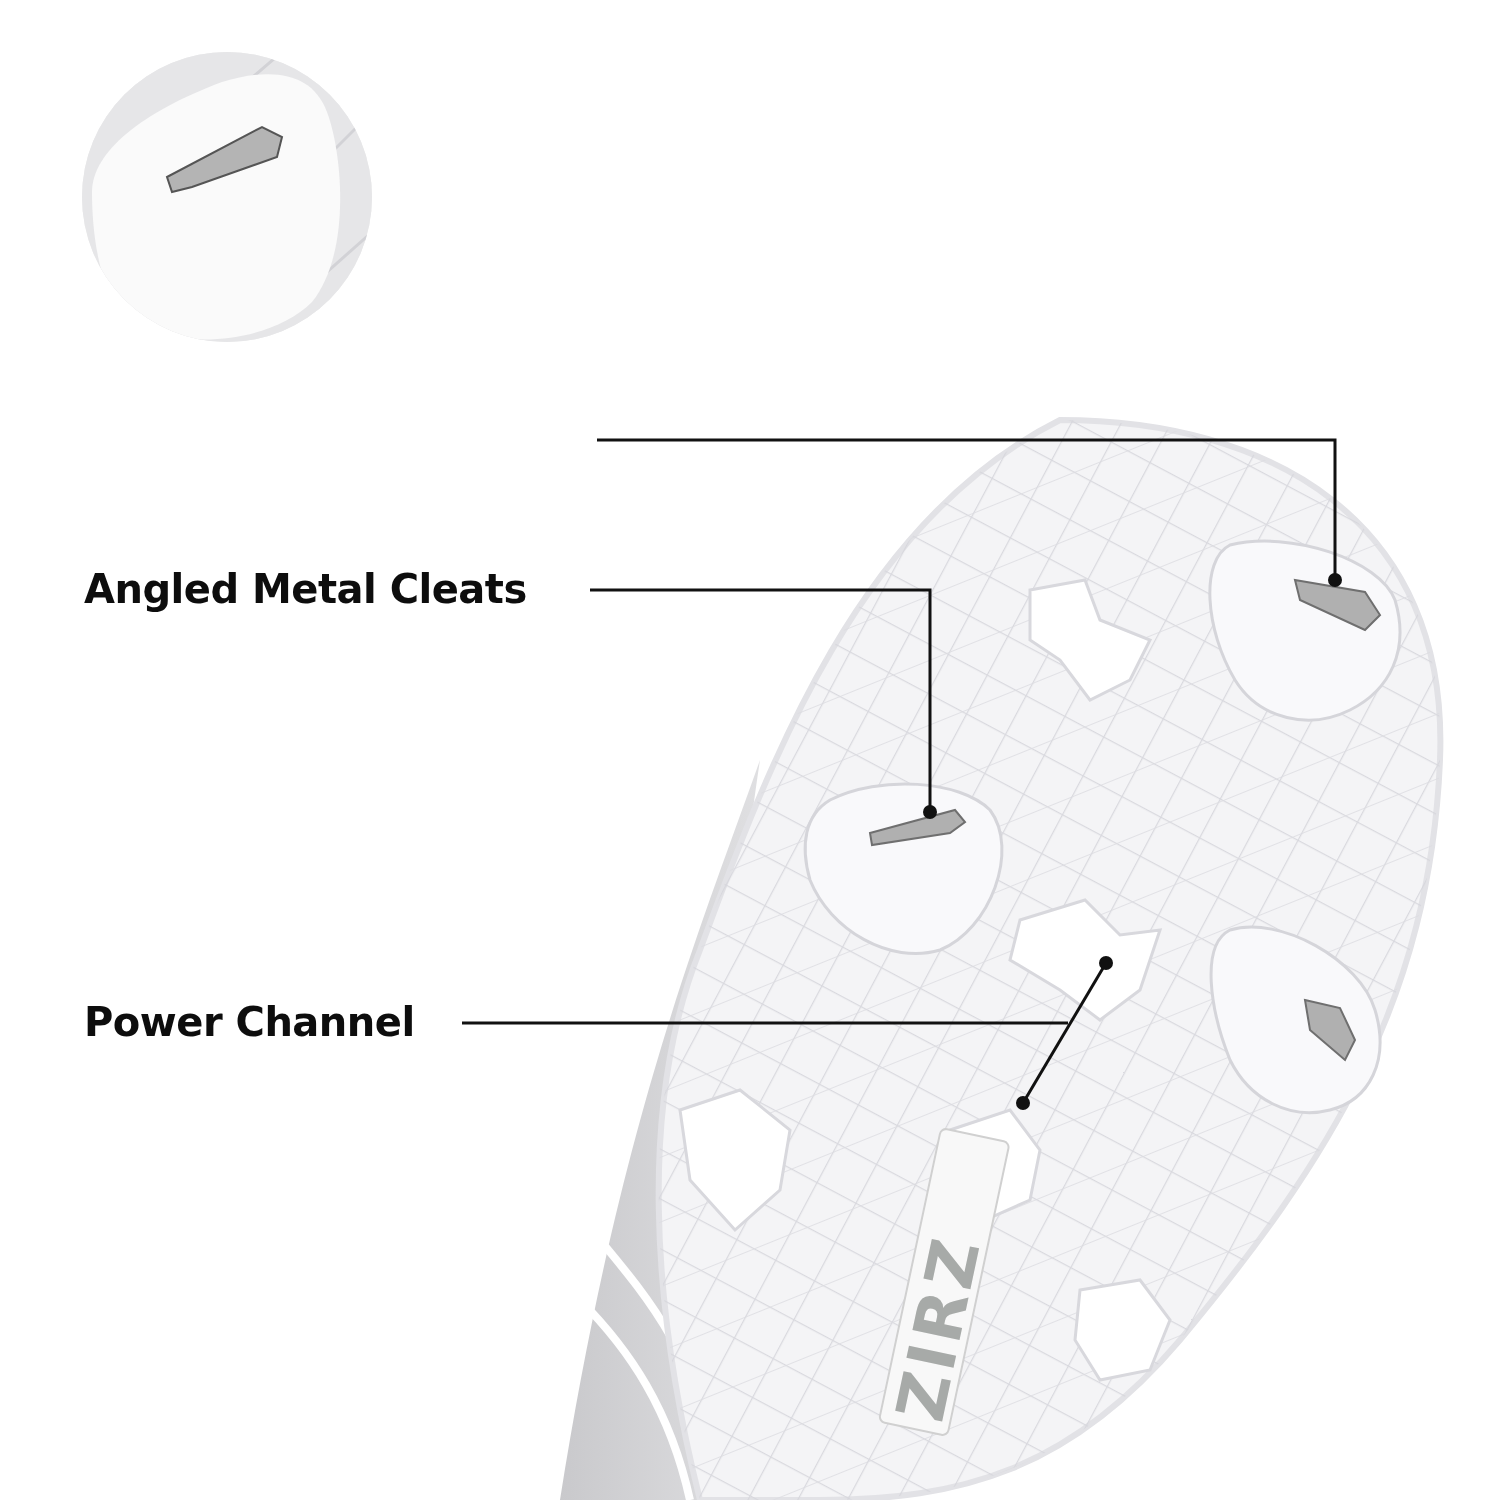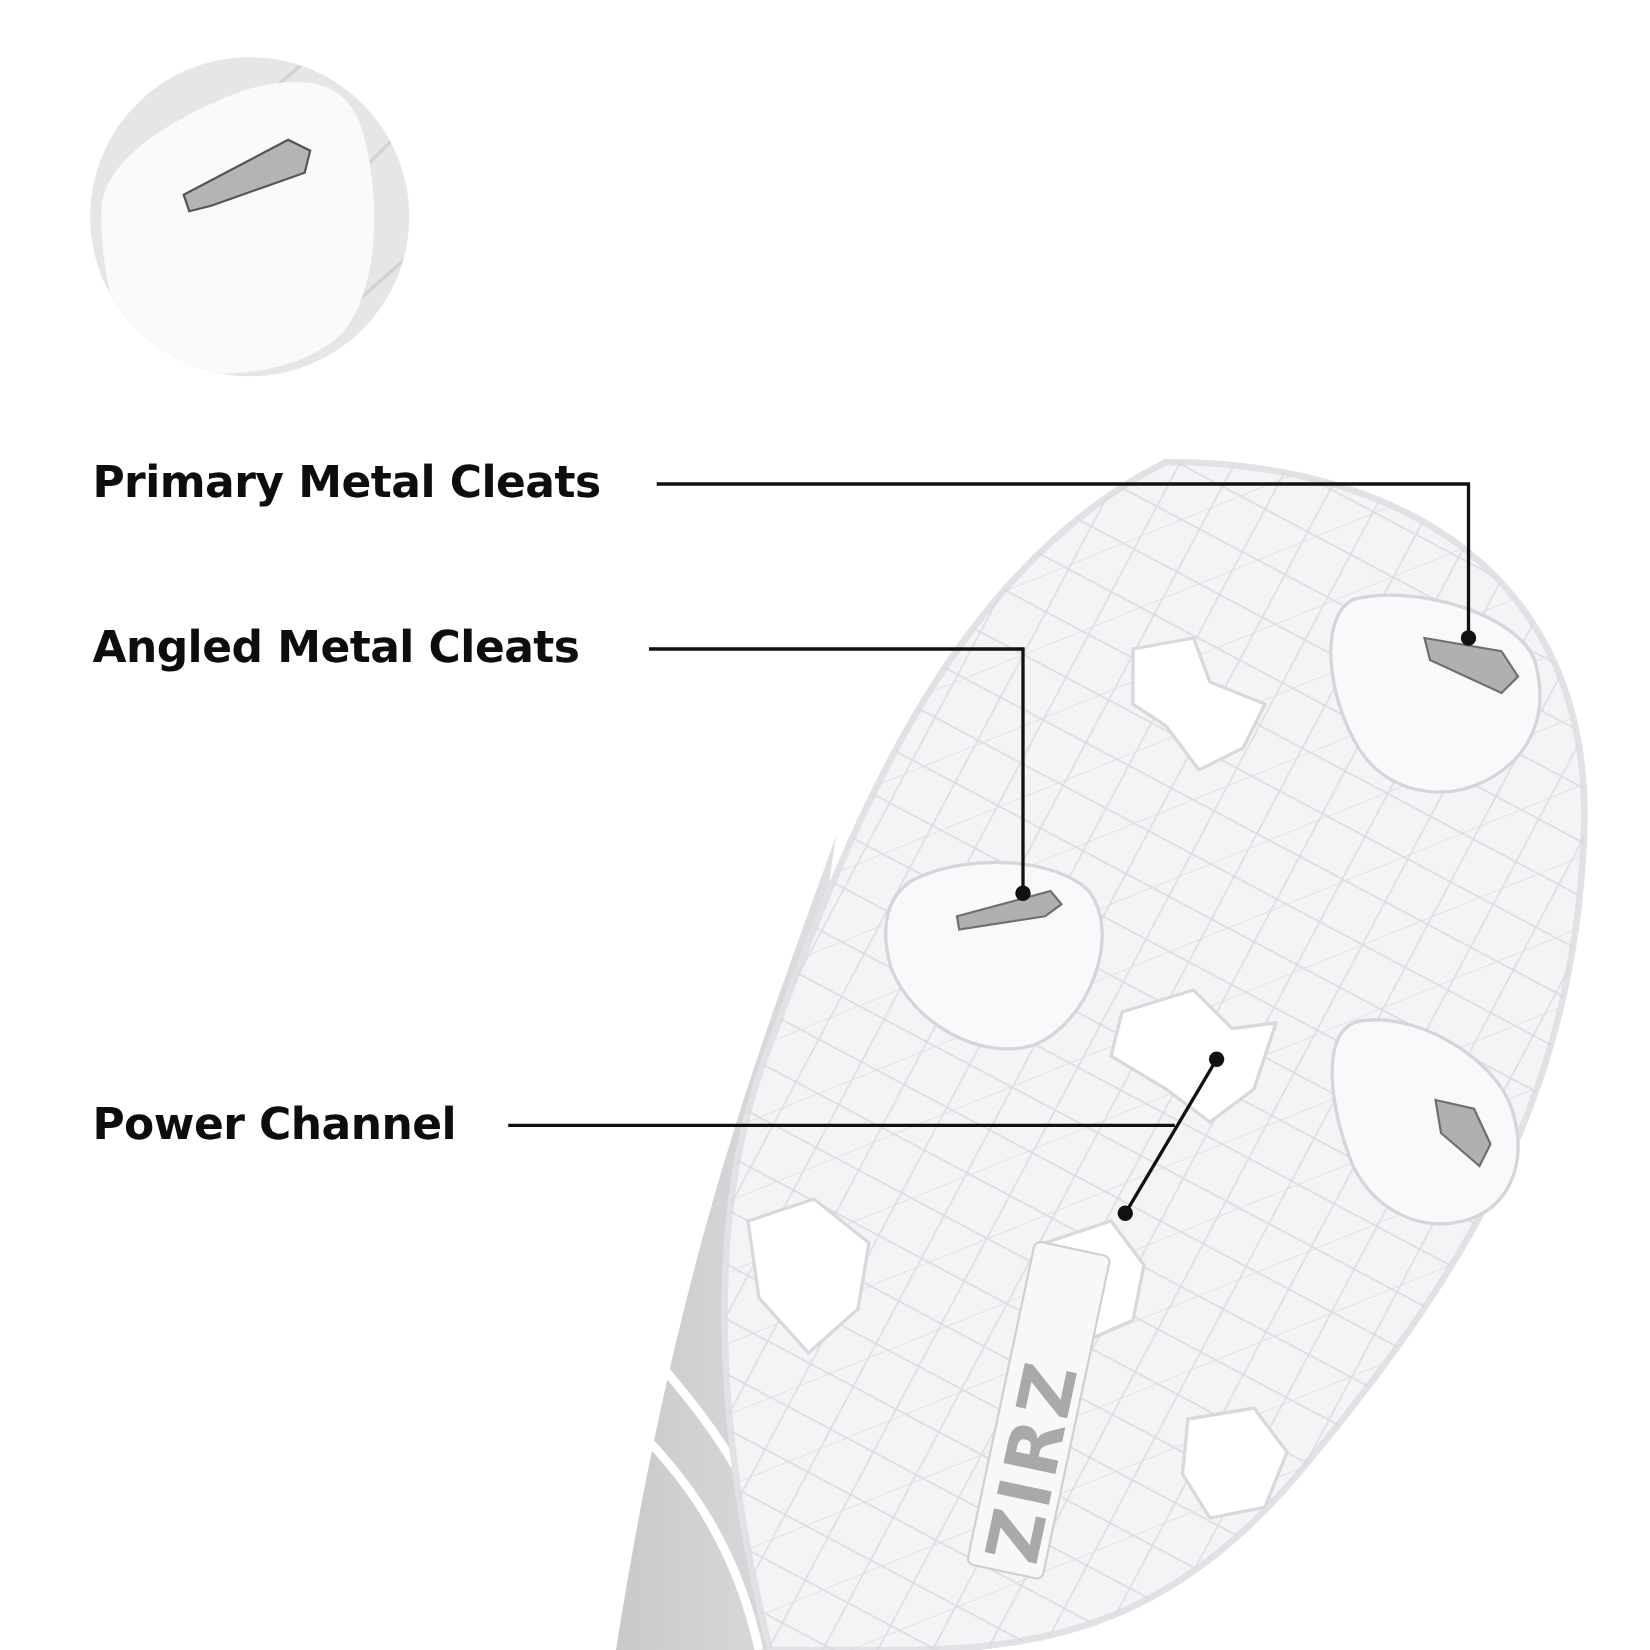--- a/index.html
+++ b/index.html
@@ -80,17 +80,16 @@
       <line x1="1106" y1="963" x2="1023" y2="1103"></line>
     </g>
     <g fill="#111111">
       <circle cx="1335" cy="580" r="7"></circle>
       <circle cx="930" cy="812" r="7"></circle>
       <circle cx="1106" cy="963" r="7"></circle>
       <circle cx="1023" cy="1103" r="7"></circle>
     </g>
   </svg>
 
-  <div class="label" style="left:84px; top:416px;">Primary Metal Cleats</div>
   <div class="label" style="left:84px; top:999px;">Power Channel</div>
   <div class="label" style="left:84px; top:566px;">Angled Metal Cleats</div>
 
 </div>
 
 </body></html>

